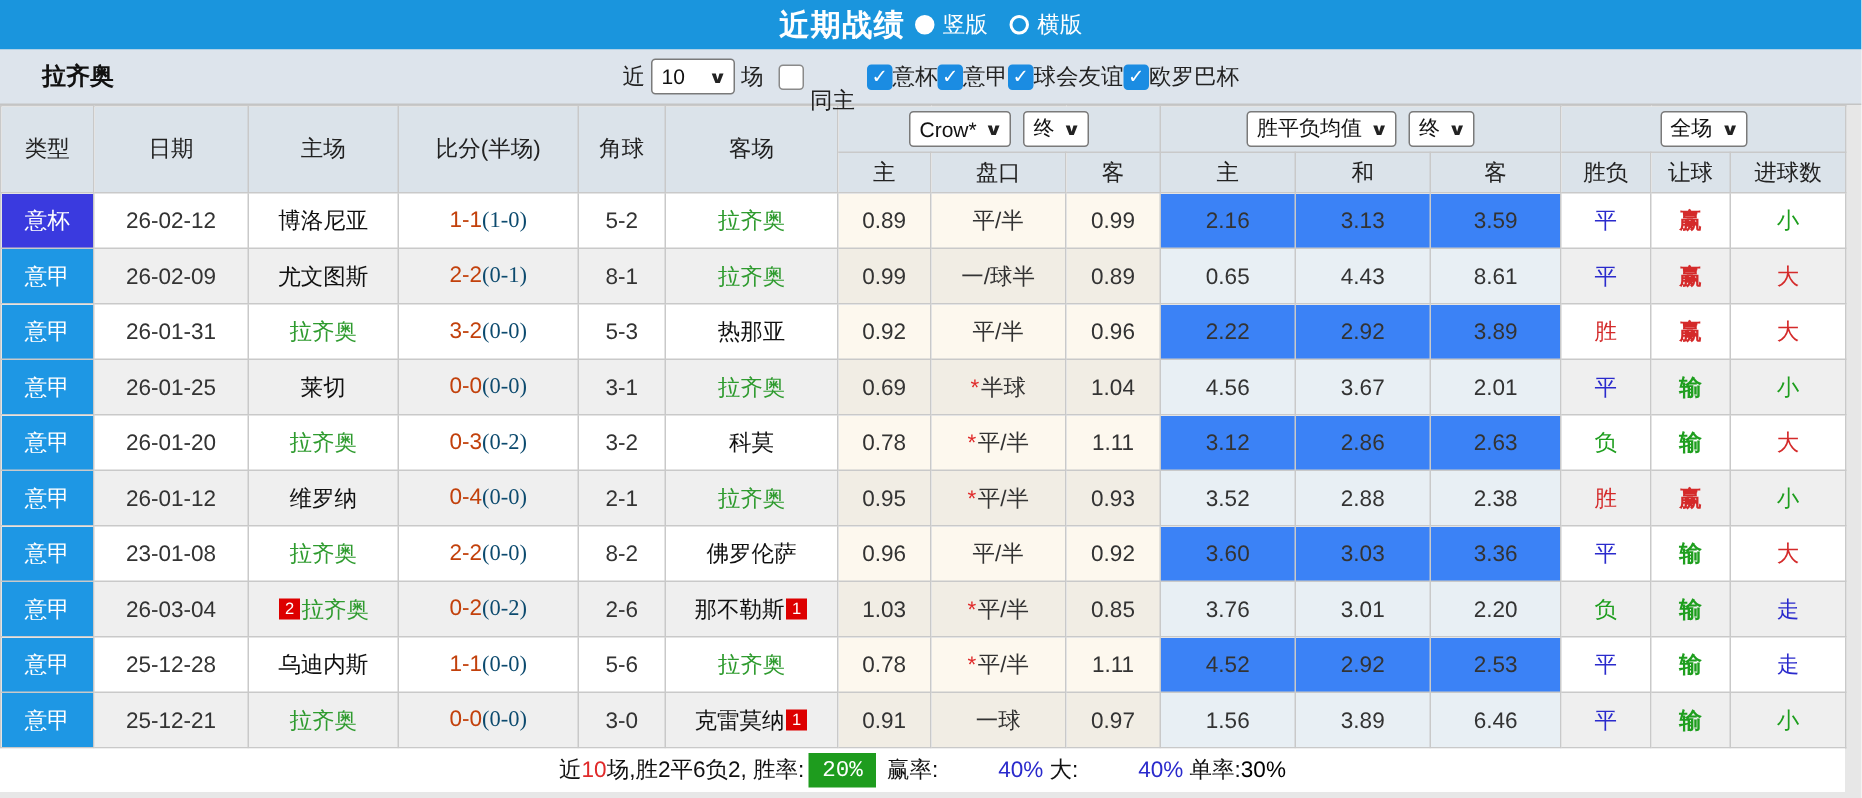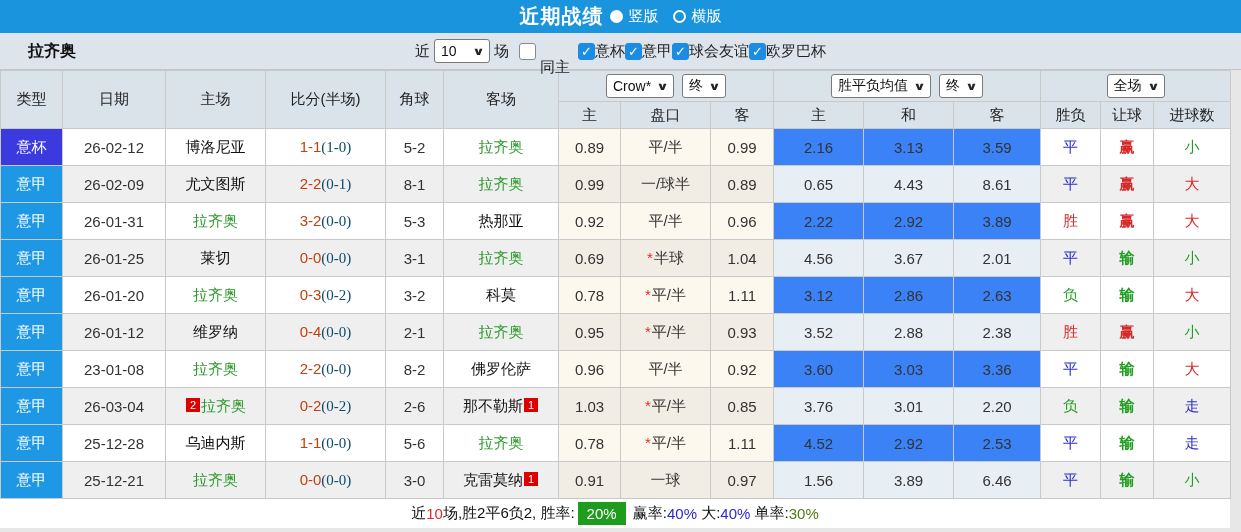--- a/index.html
+++ b/index.html
@@ -70,23 +70,23 @@
   .c-green { color:#1e9e1e; }
   td.hres { font-weight:bold; }
   .hdr-selects { display:flex; align-items:center; justify-content:center; gap:8px; }
   
   .footer {
     width:1230px; height:29px; background:#fff;
     display:flex; align-items:center; justify-content:center; font-size:15px; color:#111;
   }
   .footer span { white-space:pre; }
   .f-red { color:#e02a2a; }
-  .f-blue { color:#2a2acc; }
-  .f-green { color:#4d7c0f; }
-  .f-badge { background:#1e9c1e; color:#fff; padding:3px 9px; margin:0 3px; }
+  .f-blue { color:#2a2acc;margin-left:40px; }
+  .f-green { color:#000000; }
+  .f-badge { background:#1e9c1e; color:#fff; padding:3px 9px; margin:0 3px;font-family:Liberation Mono, monospace; }
 </style>
 </head>
 <body>
 
 <div class="titlebar">
   <span class="title">近期战绩</span>
   <span class="radio on"></span>
   <span class="radio-label">竖版</span>
   <span class="radio" style="margin-left:8px;"></span>
   <span class="radio-label">横版</span>

